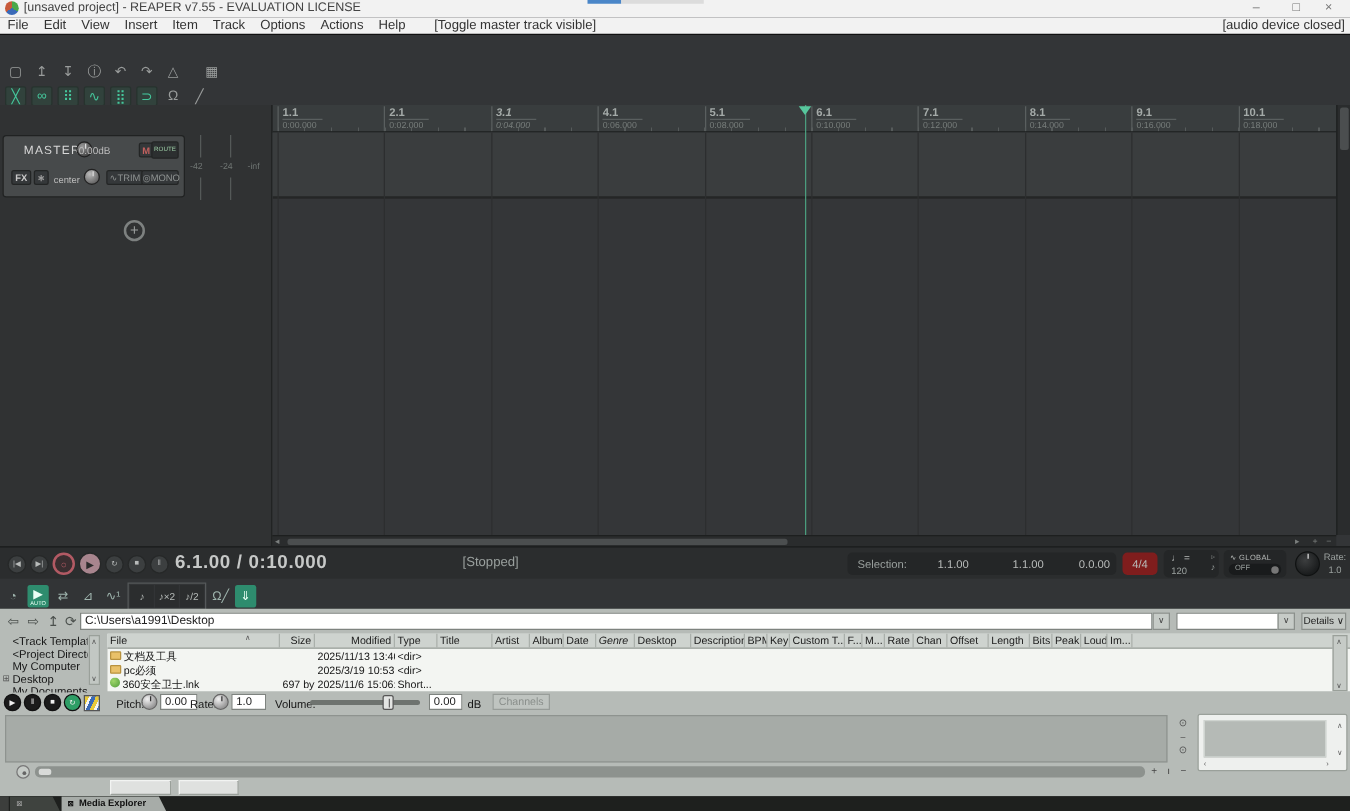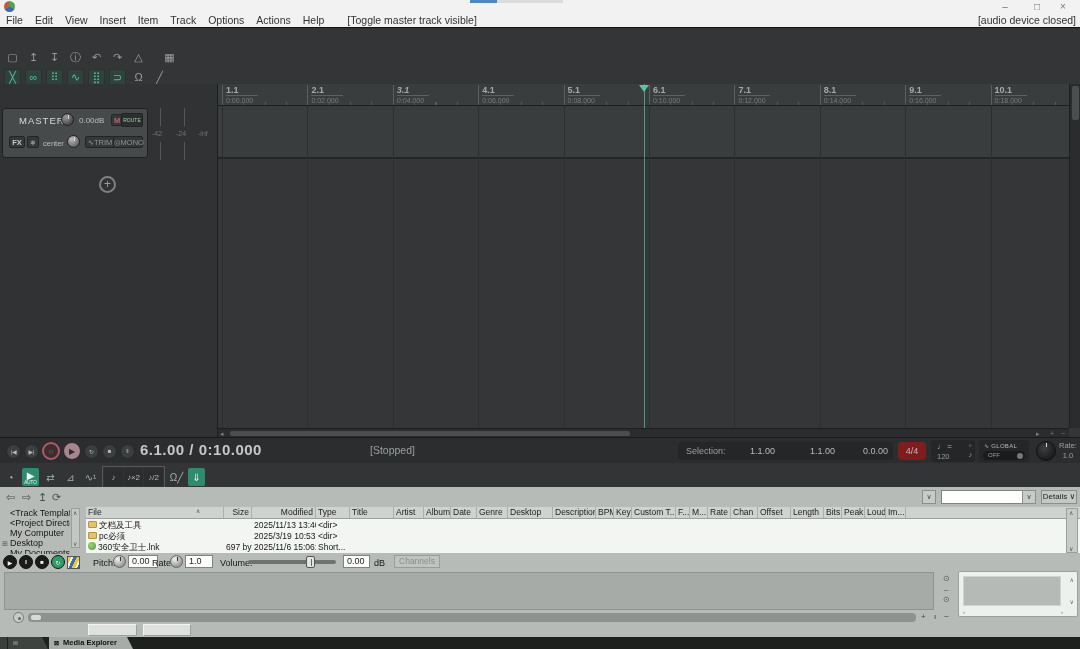--- a/index.html
+++ b/index.html
@@ -37,21 +37,21 @@
   .rticks { position:absolute; left:4px; right:0; bottom:0; height:3px;
             background:repeating-linear-gradient(90deg,#565b5b 0 1px,transparent 1px 21.35px); }
 
   
   .tcp { position:absolute; left:0; top:84px; width:218px; height:353px; background:#303233; border-right:1px solid #1d1f1f; }
   .master-panel { position:absolute; left:2px; top:24px; width:146px; height:50px; background:#474a4b; border:1px solid #202222; border-radius:3px; }
   .mp-name { position:absolute; left:16px; top:6px; font-size:9.5px; letter-spacing:1px; color:#d8d8d8; }
   .knob { border-radius:50%; background:radial-gradient(circle at 35% 30%, #9a9a9a, #565656 60%, #343434); border:1px solid #222; position:relative; }
   .knob::after { content:""; position:absolute; left:50%; top:1px; width:1px; height:4px; background:#ddd; }
   .mp-vol-knob { position:absolute; left:58px; top:4px; width:13px; height:13px; }
-  .mp-db { position:absolute; left:76px; top:7px; font-size:8px; color:#bdbdbd;text-align:center; }
+  .mp-db { position:absolute; left:60px; top:7px; font-size:8px; color:#bdbdbd;text-align:center; }
   .mp-btn { position:absolute; height:12px; background:#35383a; border:1px solid #232525; border-radius:2px; font-size:7.5px; font-weight:bold; text-align:center; line-height:11px; }
   .mp-mute { left:108px; top:5px; width:12px; color:#c2605e; }
   .mp-solo { left:122px; top:5px; width:12px; color:#c2b55c; }
   .mp-route-real { position:absolute; right:4px; top:4px; width:22px; height:14px; background:#2c2f30; border:1px solid #232525; border-radius:2px; color:#9fd0a8; font-size:5px; text-align:center; line-height:13px; letter-spacing:0; }
   .mp-fx { left:6px; top:27px; width:16px; color:#c9c9c9; }
   .mp-gear { left:24px; top:27px; width:12px; color:#9a9a9a; }
   .mp-pan-label { position:absolute; left:40px; top:30px; font-size:7.5px; color:#bdbdbd; }
   .mp-pan-knob { position:absolute; left:64px; top:26px; width:13px; height:13px; background:radial-gradient(circle at 35% 30%, #bbb, #777 60%, #4a4a4a); }
   .mp-trim { left:82px; top:27px; width:30px; color:#8f9392; font-weight:normal; }
   .mp-mono { right:4px; top:27px; width:30px; color:#8f9392; font-weight:normal; }
@@ -170,20 +170,21 @@
   .t-mixer { left:8px; width:40px; }
   .t-me { left:49px; width:84px; }
 </style>
 </head>
 <body>
 
 <div class="titlebar" data-name="title-bar">
   <div class="accent-strip" data-name="accent-strip"></div>
   <div class="accent-strip2" data-name="accent-strip-light"></div>
   <div class="app-logo" data-name="reaper-logo-icon"></div>
+  <span class="title-text" data-name="window-title">[unsaved project] - REAPER v7.55 - EVALUATION LICENSE</span>
   <span class="win-btn minb" data-name="minimize-button">–</span>
   <span class="win-btn maxb" data-name="maximize-button">□</span>
   <span class="win-btn closeb" data-name="close-button">×</span>
 </div>
 
 <div class="menubar" data-name="menu-bar">
   <span data-name="menu-items"><span class="menu-item" data-name="menu-file">File</span><span class="menu-item" data-name="menu-edit">Edit</span><span class="menu-item" data-name="menu-view">View</span><span class="menu-item" data-name="menu-insert">Insert</span><span class="menu-item" data-name="menu-item">Item</span><span class="menu-item" data-name="menu-track">Track</span><span class="menu-item" data-name="menu-options">Options</span><span class="menu-item" data-name="menu-actions">Actions</span><span class="menu-item" data-name="menu-help">Help</span></span>
   <span class="menu-hint" data-name="menu-hint">[Toggle master track visible]</span>
   <span class="audio-status" data-name="audio-status">[audio device closed]</span>
 </div>
@@ -358,20 +359,21 @@
         <span class="meicon" data-name="tempo-match-double-button">♪×2</span>
         <span class="meicon" data-name="tempo-match-half-button">♪/2</span>
       </span>
       <span class="meicon" data-name="preserve-pitch-icon">Ω╱</span>
       <span class="meicon tile" data-name="dock-button">⇓</span>
     </div>
 </div>
 
 <div class="explorer" data-name="media-explorer-panel">
   <span data-name="explorer-nav-icons"><span class="nav-icon" data-name="back-button" style="left: 6px;">⇦</span><span class="nav-icon" data-name="forward-button" style="left: 22px;">⇨</span><span class="nav-icon" data-name="parent-folder-button" style="left: 38px;">↥</span><span class="nav-icon" data-name="refresh-button" style="left: 52px;">⟳</span></span>
+  <div class="path-input" data-name="path-input">C:\Users\a1991\Desktop</div>
   <div class="combo-arrow" style="left:922px;" data-name="path-dropdown-icon">∨</div>
   <div class="filter-combo" data-name="filter-combo"></div>
   <div class="combo-arrow" style="left:1022px;" data-name="filter-dropdown-icon">∨</div>
   <div class="details-btn" data-name="details-dropdown">Details ∨</div>
 
   <div class="tree" data-name="folder-tree">
       <div class="tree-item" data-name="tree-item--track-templates-">&lt;Track Templates&gt;</div>
       <div class="tree-item" data-name="tree-item--project-directory-">&lt;Project Directory&gt;</div>
       <div class="tree-item" data-name="tree-item-my-computer">My Computer</div>
       <div class="tree-item" data-name="tree-item-desktop"><span class="exp" data-name="tree-expander-icon">⊞</span>Desktop</div>
@@ -385,21 +387,21 @@
   <div class="file-list" data-name="file-list">
     <div class="fl-header" data-name="file-list-header">
         <span class="fl-hcell" data-name="column-header-file" style="width: 138px;">File<span class="sort-ind" data-name="sort-ascending-icon">∧</span></span>
         <span class="fl-hcell right" data-name="column-header-size" style="width: 28px;">Size</span>
         <span class="fl-hcell right" data-name="column-header-modified" style="width: 64px;">Modified</span>
         <span class="fl-hcell" data-name="column-header-type" style="width: 34px;">Type</span>
         <span class="fl-hcell" data-name="column-header-title" style="width: 44px;">Title</span>
         <span class="fl-hcell" data-name="column-header-artist" style="width: 30px;">Artist</span>
         <span class="fl-hcell" data-name="column-header-album" style="width: 27px;">Album</span>
         <span class="fl-hcell" data-name="column-header-date" style="width: 26px;">Date</span>
-        <span class="fl-hcell" data-name="column-header-genre" style="width: 31px;">Genre</span>
+        <span class="fl-hcell" data-name="column-header-genre" style="width: 31px; font-style: italic;">Genre</span>
         <span class="fl-hcell" data-name="column-header-comment" style="width: 45px;">Desktop</span>
         <span class="fl-hcell" data-name="column-header-description" style="width: 43px;">Description</span>
         <span class="fl-hcell" data-name="column-header-bpm" style="width: 18px;">BPM</span>
         <span class="fl-hcell" data-name="column-header-key" style="width: 18px;">Key</span>
         <span class="fl-hcell" data-name="column-header-customt" style="width: 44px;">Custom T...</span>
         <span class="fl-hcell" data-name="column-header-f" style="width: 14px;">F...</span>
         <span class="fl-hcell" data-name="column-header-m" style="width: 18px;">M...</span>
         <span class="fl-hcell" data-name="column-header-rate" style="width: 23px;">Rate</span>
         <span class="fl-hcell" data-name="column-header-chan" style="width: 27px;">Chan</span>
         <span class="fl-hcell" data-name="column-header-offset" style="width: 33px;">Offset</span>

